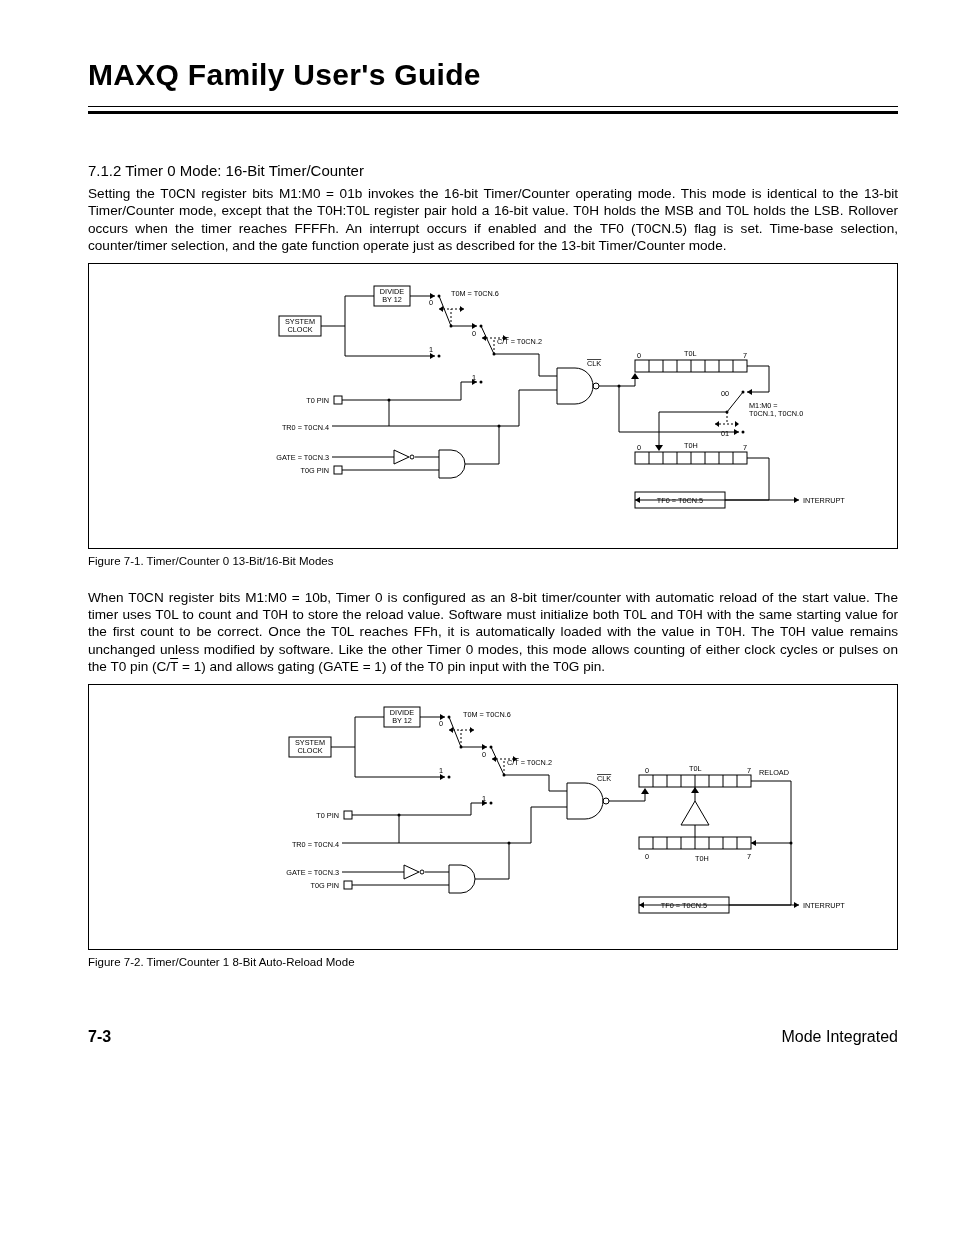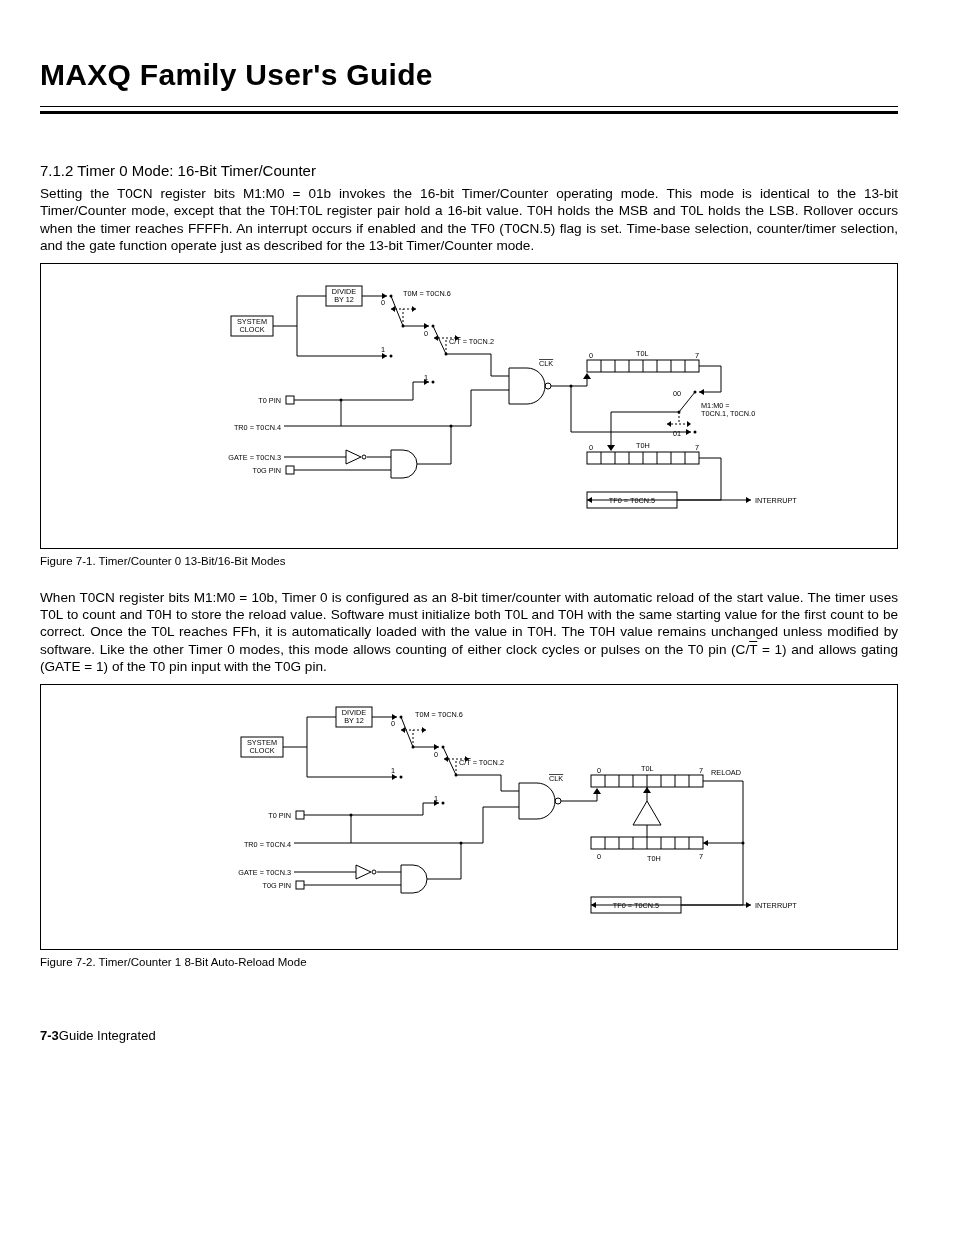--- a/index.html
+++ b/index.html
@@ -1,25 +1,25 @@
 <!DOCTYPE html>
 <html><head>
 <meta charset="utf-8">
 <style>
   html,body{margin:0;padding:0;background:#fff;color:#000;}
   body{width:954px;font-family:Helvetica,Arial,sans-serif;}
-  .page{padding:48px 56px 30px 40px;}
+  .page{padding:48px 56px 30px 88px;}
   .doc-title{font-size:30px;font-weight:700;margin:10px 0 14px 0;letter-spacing:0.3px;}
   .rule-wrap{border-top:1px solid #000;border-bottom:3px solid #000;height:4px;margin-bottom:48px;}
   .h2{font-size:15px;font-weight:400;margin:4px 0 6px 0;}
   .para{font-size:13.6px;line-height:1.28;text-align:justify;margin:0 0 8px 0;}
   .overline{text-decoration:overline;}
   .figbox{border:1px solid #000;margin:8px 0 6px 0;padding:10px;}
   .figcap{font-size:11.5px;margin:0 0 22px 0;}
-  .footer{display:flex;justify-content:flex-start;font-size:13px;margin-top:60px;}
+  .footer{display:flex;justify-content:space-between;font-size:16px;margin-top:60px;}
   .footer-left{font-weight:700;}
   svg text{font-family:Helvetica,Arial,sans-serif;}
   .boxlbl{font-size:7.3px;}
   .lbl{font-size:7.3px;}
 </style>
 </head>
 <body>
 
 <div class="page">
   <div class="doc-title">MAXQ Family User's Guide</div>
@@ -314,15 +314,15 @@
       <text x="585" y="213" text-anchor="middle" class="lbl">TF0 = T0CN.5</text>
       <line x1="630" y1="210" x2="700" y2="210" stroke="#000"></line>
       <polygon points="700,210 695,207 695,213"></polygon>
       <text x="704" y="213" class="lbl">INTERRUPT</text>
     </svg>
   </div>
   <p class="figcap">Figure 7-2. Timer/Counter 1 8-Bit Auto-Reload Mode</p>
 
   <div class="footer">
     <span class="footer-left">7-3</span>
-    <span>Guide Integrated</span>
+    <span>Mode Integrated</span>
   </div>
 </div>
 
 </body></html>

